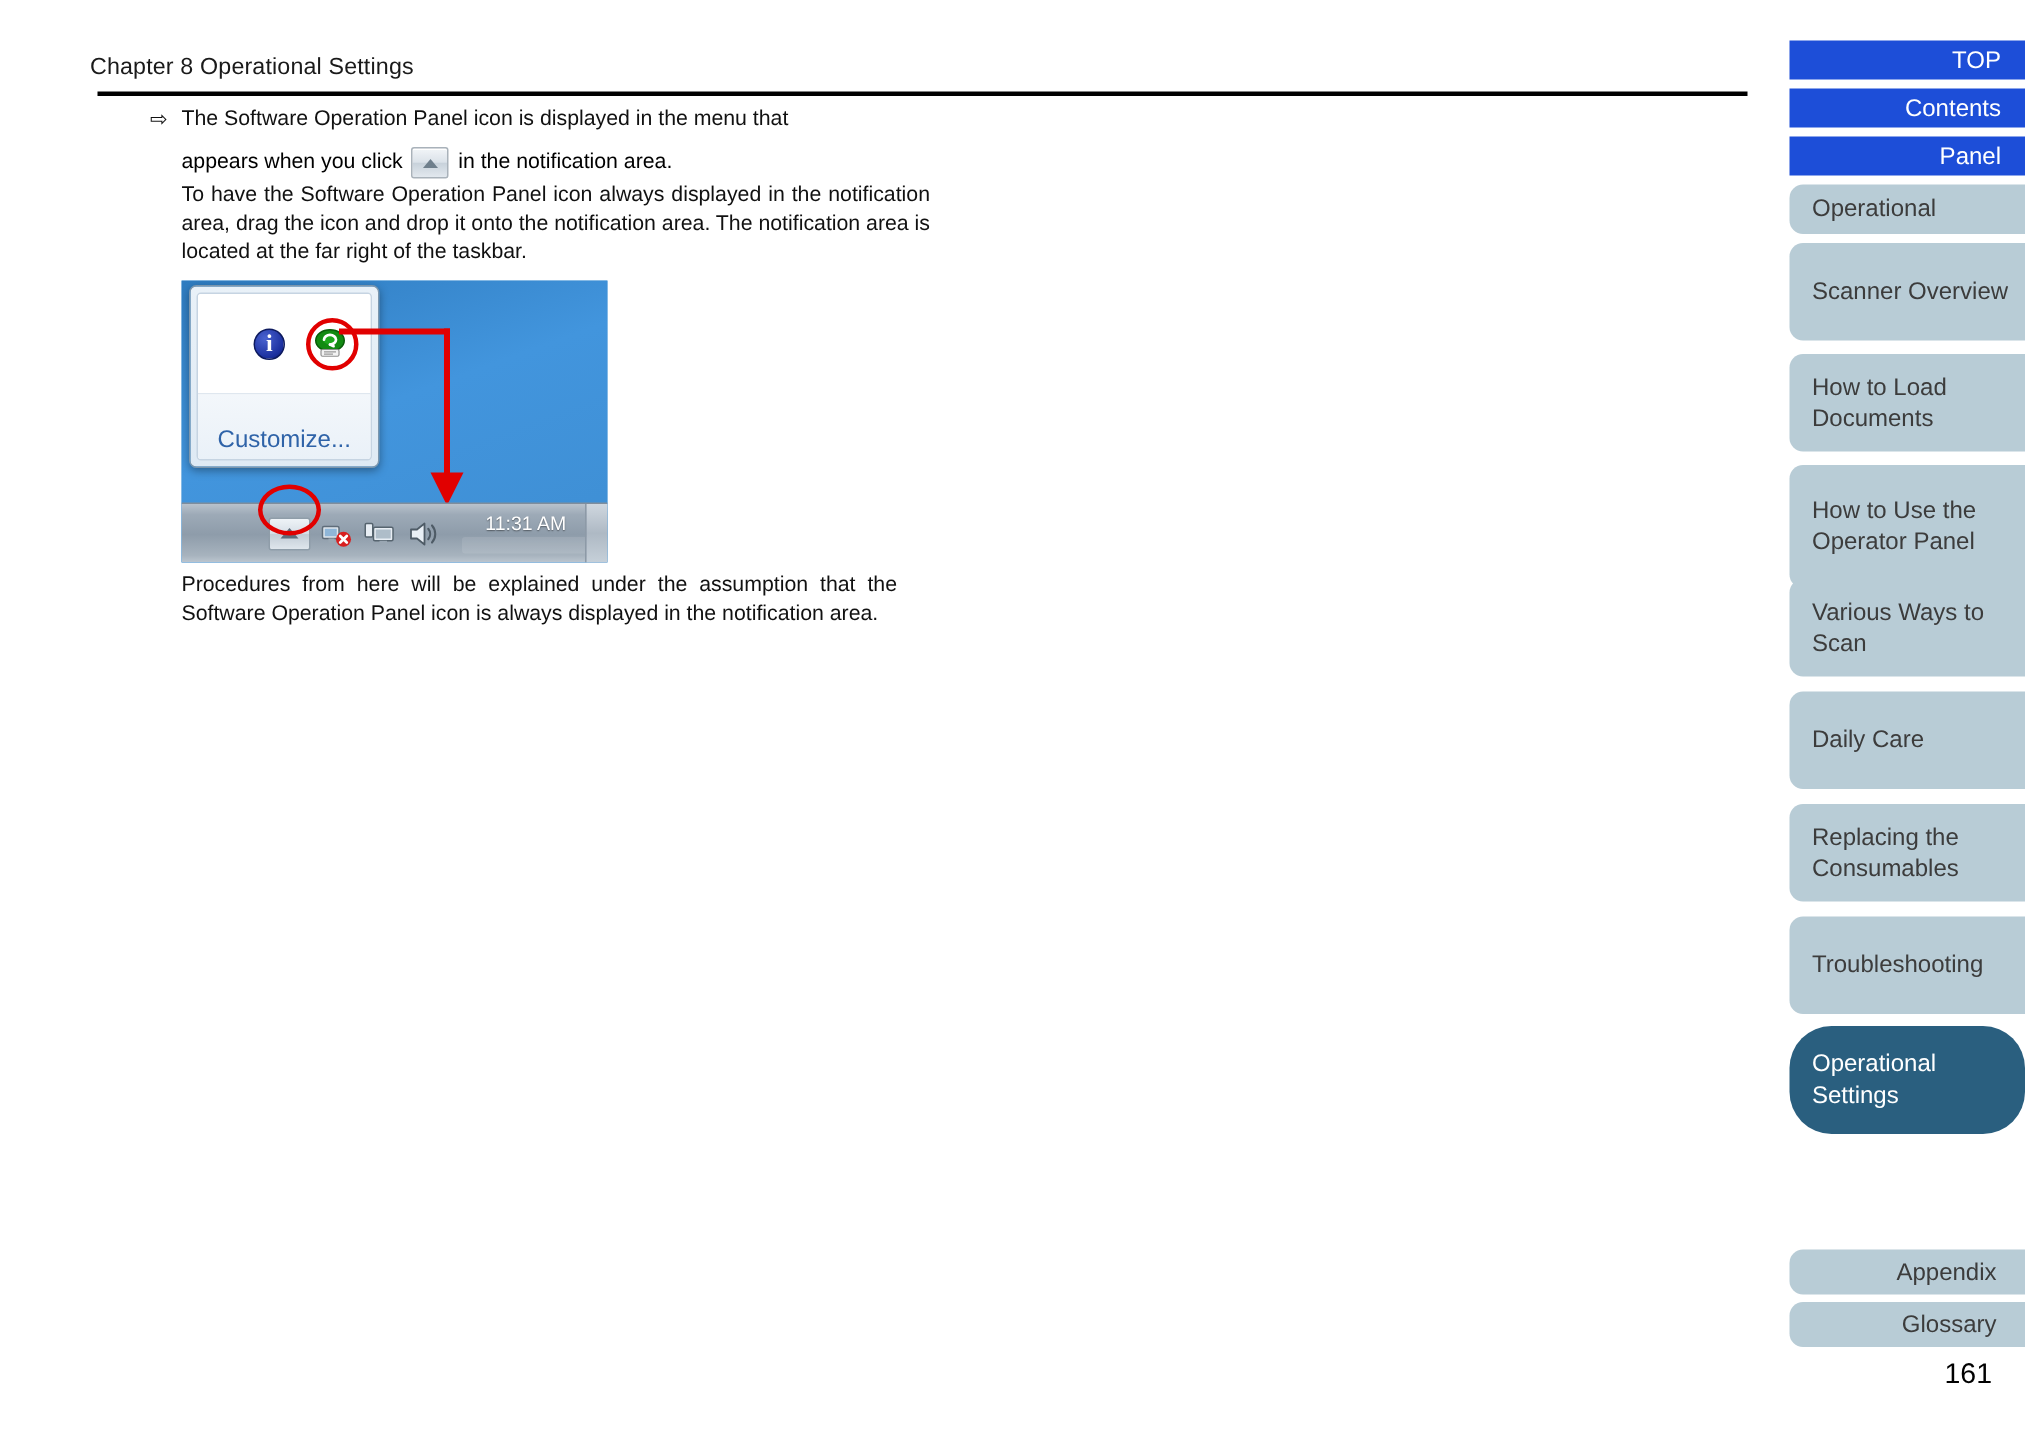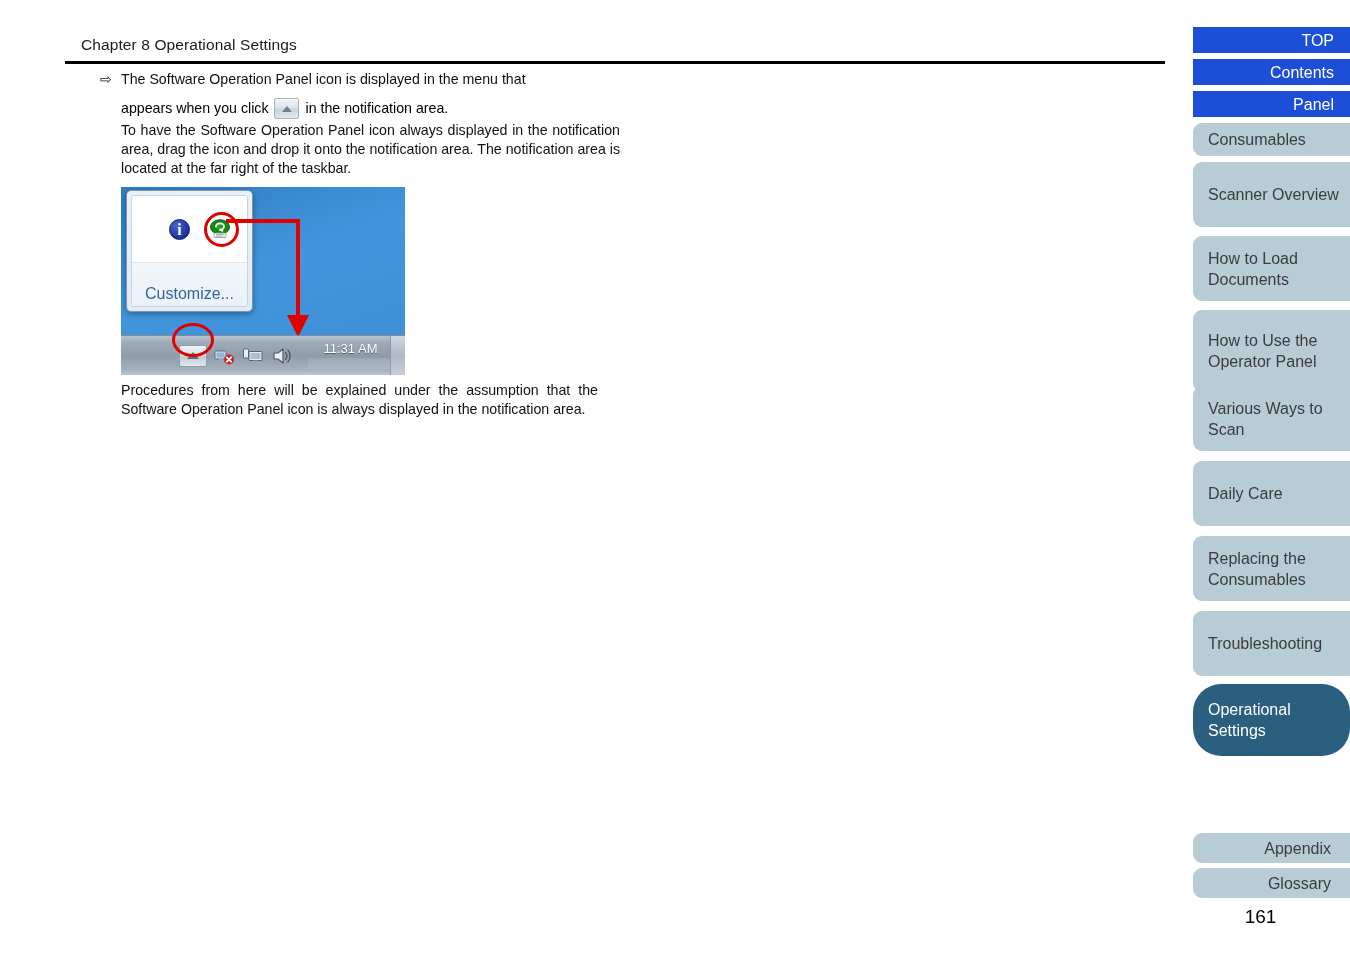--- a/index.html
+++ b/index.html
@@ -12,21 +12,21 @@
     height: 954px;
     position: relative;
     font-family: "Liberation Sans", sans-serif;
     color: #000000;
     overflow: hidden;
   }
 
   
   #chapter-header {
     position: absolute;
-    left: 81px;
+    left: 60px;
     top: 36px;
     font-size: 15.5px;
     color: #1a1a1a;
     letter-spacing: 0.1px;
     white-space: nowrap;
   }
   #header-rule {
     position: absolute;
     left: 65px;
     top: 61px;
@@ -358,21 +358,21 @@
     color: #3c3c3c;
     justify-content: flex-end;
     padding-right: 19px;
   }
 
   #page-number {
     position: absolute;
     left: 1193px;
     top: 906px;
     width: 135px;
-    text-align: center;
+    text-align: right;
     font-size: 19px;
     color: #000;
   }
 </style>
 </head>
 <body>
 
 <div id="chapter-header">Chapter 8 Operational Settings</div>
 <div id="header-rule"></div>
 
@@ -467,21 +467,21 @@
     <div class="tab tab-plain" style="top: 27px; height: 26px;">
       <span>TOP</span>
     </div>
     <div class="tab tab-plain" style="top: 59px; height: 26px;">
       <span>Contents</span>
     </div>
     <div class="tab tab-plain" style="top: 91px; height: 26px;">
       <span>Panel</span>
     </div>
     <div class="tab tab-chapter" style="top: 123px; height: 33px;">
-      <span>Consumables</span>
+      <span>Operational</span>
     </div>
     <div class="tab tab-chapter" style="top: 162px; height: 65px;">
       <span>Scanner Overview</span>
     </div>
     <div class="tab tab-chapter" style="top: 236px; height: 65px;">
       <span>How to Load Documents</span>
     </div>
     <div class="tab tab-chapter" style="top: 310px; height: 82px;">
       <span>How to Use the Operator Panel</span>
     </div>

